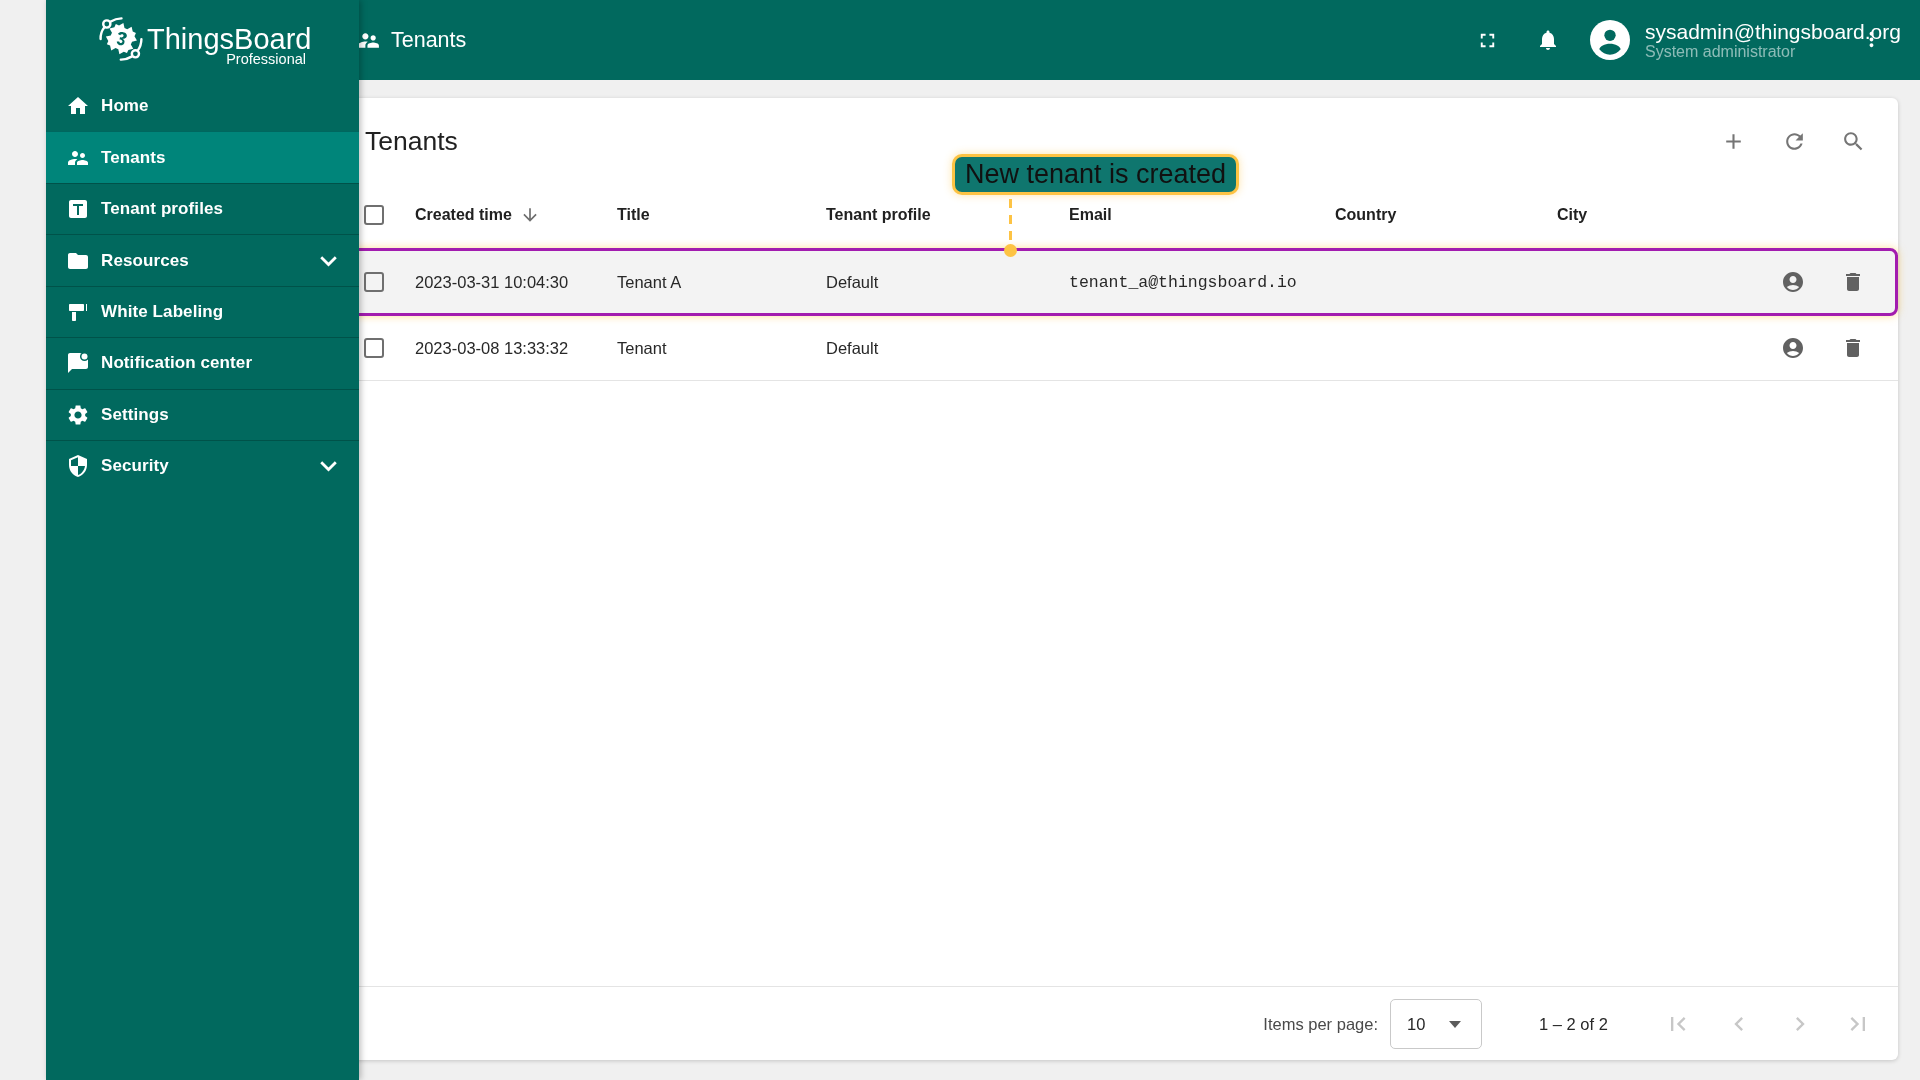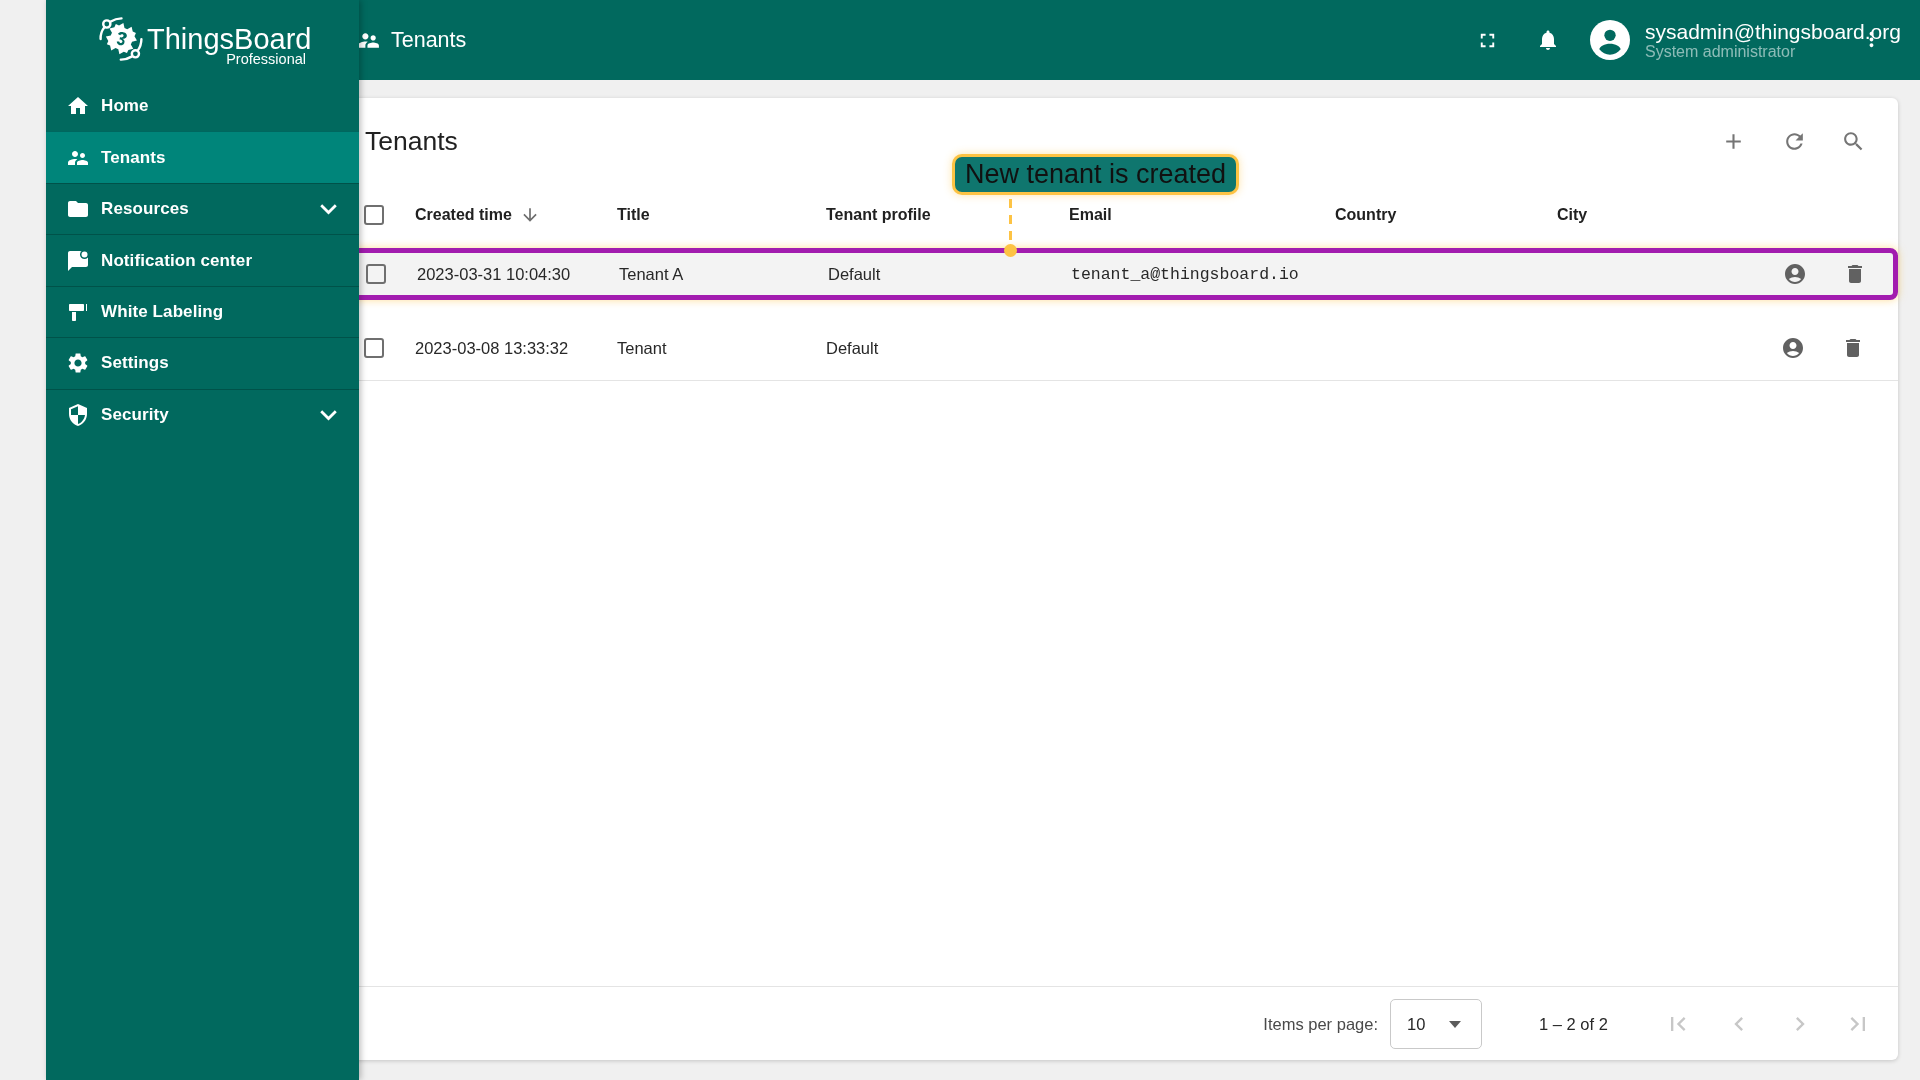--- a/index.html
+++ b/index.html
@@ -26,21 +26,21 @@
 
   
   .card { position:absolute; left:334px; top:98px; width:1564px; height:962px; background:#fff; border-radius:6px; box-shadow:0 1px 4px rgba(0,0,0,.18); }
   .card-title { position:absolute; left:31px; top:28px; font-size:26.5px; color:#212121; }
 
   
   .thead { position:absolute; left:0; top:90px; width:100%; height:54px; }
   .th { position:absolute; top:0; height:54px; display:flex; align-items:center; font-size:16px; font-weight:700; color:#212121; }
   .cb { width:20px; height:20px; border:2px solid #6f6f6f; border-radius:3px; background:transparent; }
 
-  .row-hl { position:absolute; left:0px; top:150px; width:1564px; height:52px; background:#f3f3f3; border:5px solid #a21caf; border-radius:8px; box-shadow:0 0 8px rgba(253,195,68,.55); }
+  .row-hl { position:absolute; left:0px; top:150px; width:1564px; height:68px; background:#f3f3f3; border:3px solid #a21caf; border-radius:8px; box-shadow:0 0 8px rgba(253,195,68,.55); }
   .row2 { position:absolute; left:0; top:218px; width:1564px; height:65px; border-bottom:1px solid #e4e4e4; }
   .cell { position:absolute; top:0; height:100%; display:flex; align-items:center; font-size:16.5px; color:#282828; }
 
   .act { position:absolute; top:50%; transform:translateY(-50%); width:24px; height:24px; }
 
   
   .callout { position:absolute; left:952px; top:154px; width:287px; height:41px; background:#0f766e; border:3px solid #fdc344; border-radius:10px; box-shadow:0 0 9px rgba(253,195,68,.45); z-index:8; display:flex; align-items:center; justify-content:center; }
   .callout span { font-size:27px; color:#111; }
   .dashline { position:absolute; left:1008.5px; top:199px; width:3px; height:46px; background:repeating-linear-gradient(to bottom,#fdc344 0 9px,transparent 9px 16px); z-index:8; }
   .dot { position:absolute; left:1003.5px; top:244px; width:13px; height:13px; border-radius:50%; background:#fdc344; z-index:9; }
@@ -88,40 +88,46 @@
           <span class="lb">Home</span>
         </div>
       <div class="mi sel">
           <svg class="ic" viewBox="0 0 24 24" fill="#fff">
             <path d="M16.5 12c1.38 0 2.49-1.12 2.49-2.5S17.88 7 16.5 7 14 8.12 14 9.5s1.12 2.5 2.5 2.5zM9 11c1.66 0 2.99-1.34 2.99-3S10.66 5 9 5 6 6.34 6 8s1.34 3 3 3zm7.5 3c-1.83 0-5.5.92-5.5 2.75V19h11v-2.25c0-1.83-3.67-2.75-5.5-2.75zM9 13c-2.33 0-7 1.17-7 3.5V19h7v-2.25c0-.85.33-2.34 2.37-3.47C10.5 13.1 9.66 13 9 13z"></path>
           </svg>
           <span class="lb">Tenants</span>
         </div>
       <div class="mi">
           <svg class="ic" viewBox="0 0 24 24" fill="#fff">
+            <path d="M19 3H5c-1.1 0-2 .9-2 2v14c0 1.1.9 2 2 2h14c1.1 0 2-.9 2-2V5c0-1.1-.9-2-2-2zm-2 6h-4v9h-2V9H7V7h10v2z"></path>
+          </svg>
+          <span class="lb">Tenant profiles</span>
+        </div>
+      <div class="mi">
+          <svg class="ic" viewBox="0 0 24 24" fill="#fff">
             <path d="M10 4H4c-1.1 0-1.99.9-1.99 2L2 18c0 1.1.9 2 2 2h16c1.1 0 2-.9 2-2V8c0-1.1-.9-2-2-2h-8l-2-2z"></path>
           </svg>
           <span class="lb">Resources</span>
           <svg class="chev" viewBox="0 0 24 24" fill="#fff">
             <path d="M16.59 8.59L12 13.17 7.41 8.59 6 10l6 6 6-6z"></path>
           </svg>
         </div>
       <div class="mi">
           <svg class="ic" viewBox="0 0 24 24" fill="#fff">
+            <path d="M4 4h13c.55 0 1 .45 1 1v5c0 .55-.45 1-1 1H4c-.55 0-1-.45-1-1V5c0-.55.45-1 1-1zm16 0h1v7h-1zM6 12h4v8c0 .55-.45 1-1 1H7c-.55 0-1-.45-1-1v-8z"></path>
+          </svg>
+          <span class="lb">White Labeling</span>
+        </div>
+      <div class="mi">
+          <svg class="ic" viewBox="0 0 24 24" fill="#fff">
             <path d="M20 2H4c-1.1 0-2 .9-2 2v18l4-4h14c1.1 0 2-.9 2-2V4c0-1.1-.9-2-2-2z"></path>
             <circle cx="18.5" cy="5.5" r="4.5" fill="#01695e"></circle>
             <circle cx="18.5" cy="5.5" r="3" fill="#fff"></circle>
           </svg>
           <span class="lb">Notification center</span>
-        </div>
-      <div class="mi">
-          <svg class="ic" viewBox="0 0 24 24" fill="#fff">
-            <path d="M4 4h13c.55 0 1 .45 1 1v5c0 .55-.45 1-1 1H4c-.55 0-1-.45-1-1V5c0-.55.45-1 1-1zm16 0h1v7h-1zM6 12h4v8c0 .55-.45 1-1 1H7c-.55 0-1-.45-1-1v-8z"></path>
-          </svg>
-          <span class="lb">White Labeling</span>
         </div>
       <div class="mi">
           <svg class="ic" viewBox="0 0 24 24" fill="#fff">
             <path d="M19.14 12.94c.04-.3.06-.61.06-.94 0-.32-.02-.64-.07-.94l2.03-1.58c.18-.14.23-.41.12-.61l-1.92-3.32c-.12-.22-.37-.29-.59-.22l-2.39.96c-.5-.38-1.03-.7-1.62-.94l-.36-2.54c-.04-.24-.24-.41-.48-.41h-3.84c-.24 0-.43.17-.47.41l-.36 2.54c-.59.24-1.13.57-1.62.94l-2.39-.96c-.22-.08-.47 0-.59.22L2.74 8.87c-.12.21-.08.47.12.61l2.03 1.58c-.05.3-.09.63-.09.94s.02.64.07.94l-2.03 1.58c-.18.14-.23.41-.12.61l1.92 3.32c.12.22.37.29.59.22l2.39-.96c.5.38 1.03.7 1.62.94l.36 2.54c.05.24.24.41.48.41h3.84c.24 0 .44-.17.47-.41l.36-2.54c.59-.24 1.13-.56 1.62-.94l2.39.96c.22.08.47 0 .59-.22l1.92-3.32c.12-.22.07-.47-.12-.61l-2.01-1.58zM12 15.6c-1.98 0-3.6-1.62-3.6-3.6s1.62-3.6 3.6-3.6 3.6 1.62 3.6 3.6-1.62 3.6-3.6 3.6z"></path>
           </svg>
           <span class="lb">Settings</span>
         </div>
       <div class="mi">
           <svg class="ic" viewBox="0 0 24 24" fill="#fff">
             <path d="M12 1L3 5v6c0 5.55 3.84 10.74 9 12 5.16-1.26 9-6.45 9-12V5l-9-4zm0 10.99h7c-.53 4.12-3.28 7.79-7 8.94V12H5V6.3l7-3.11v8.8z"></path>

